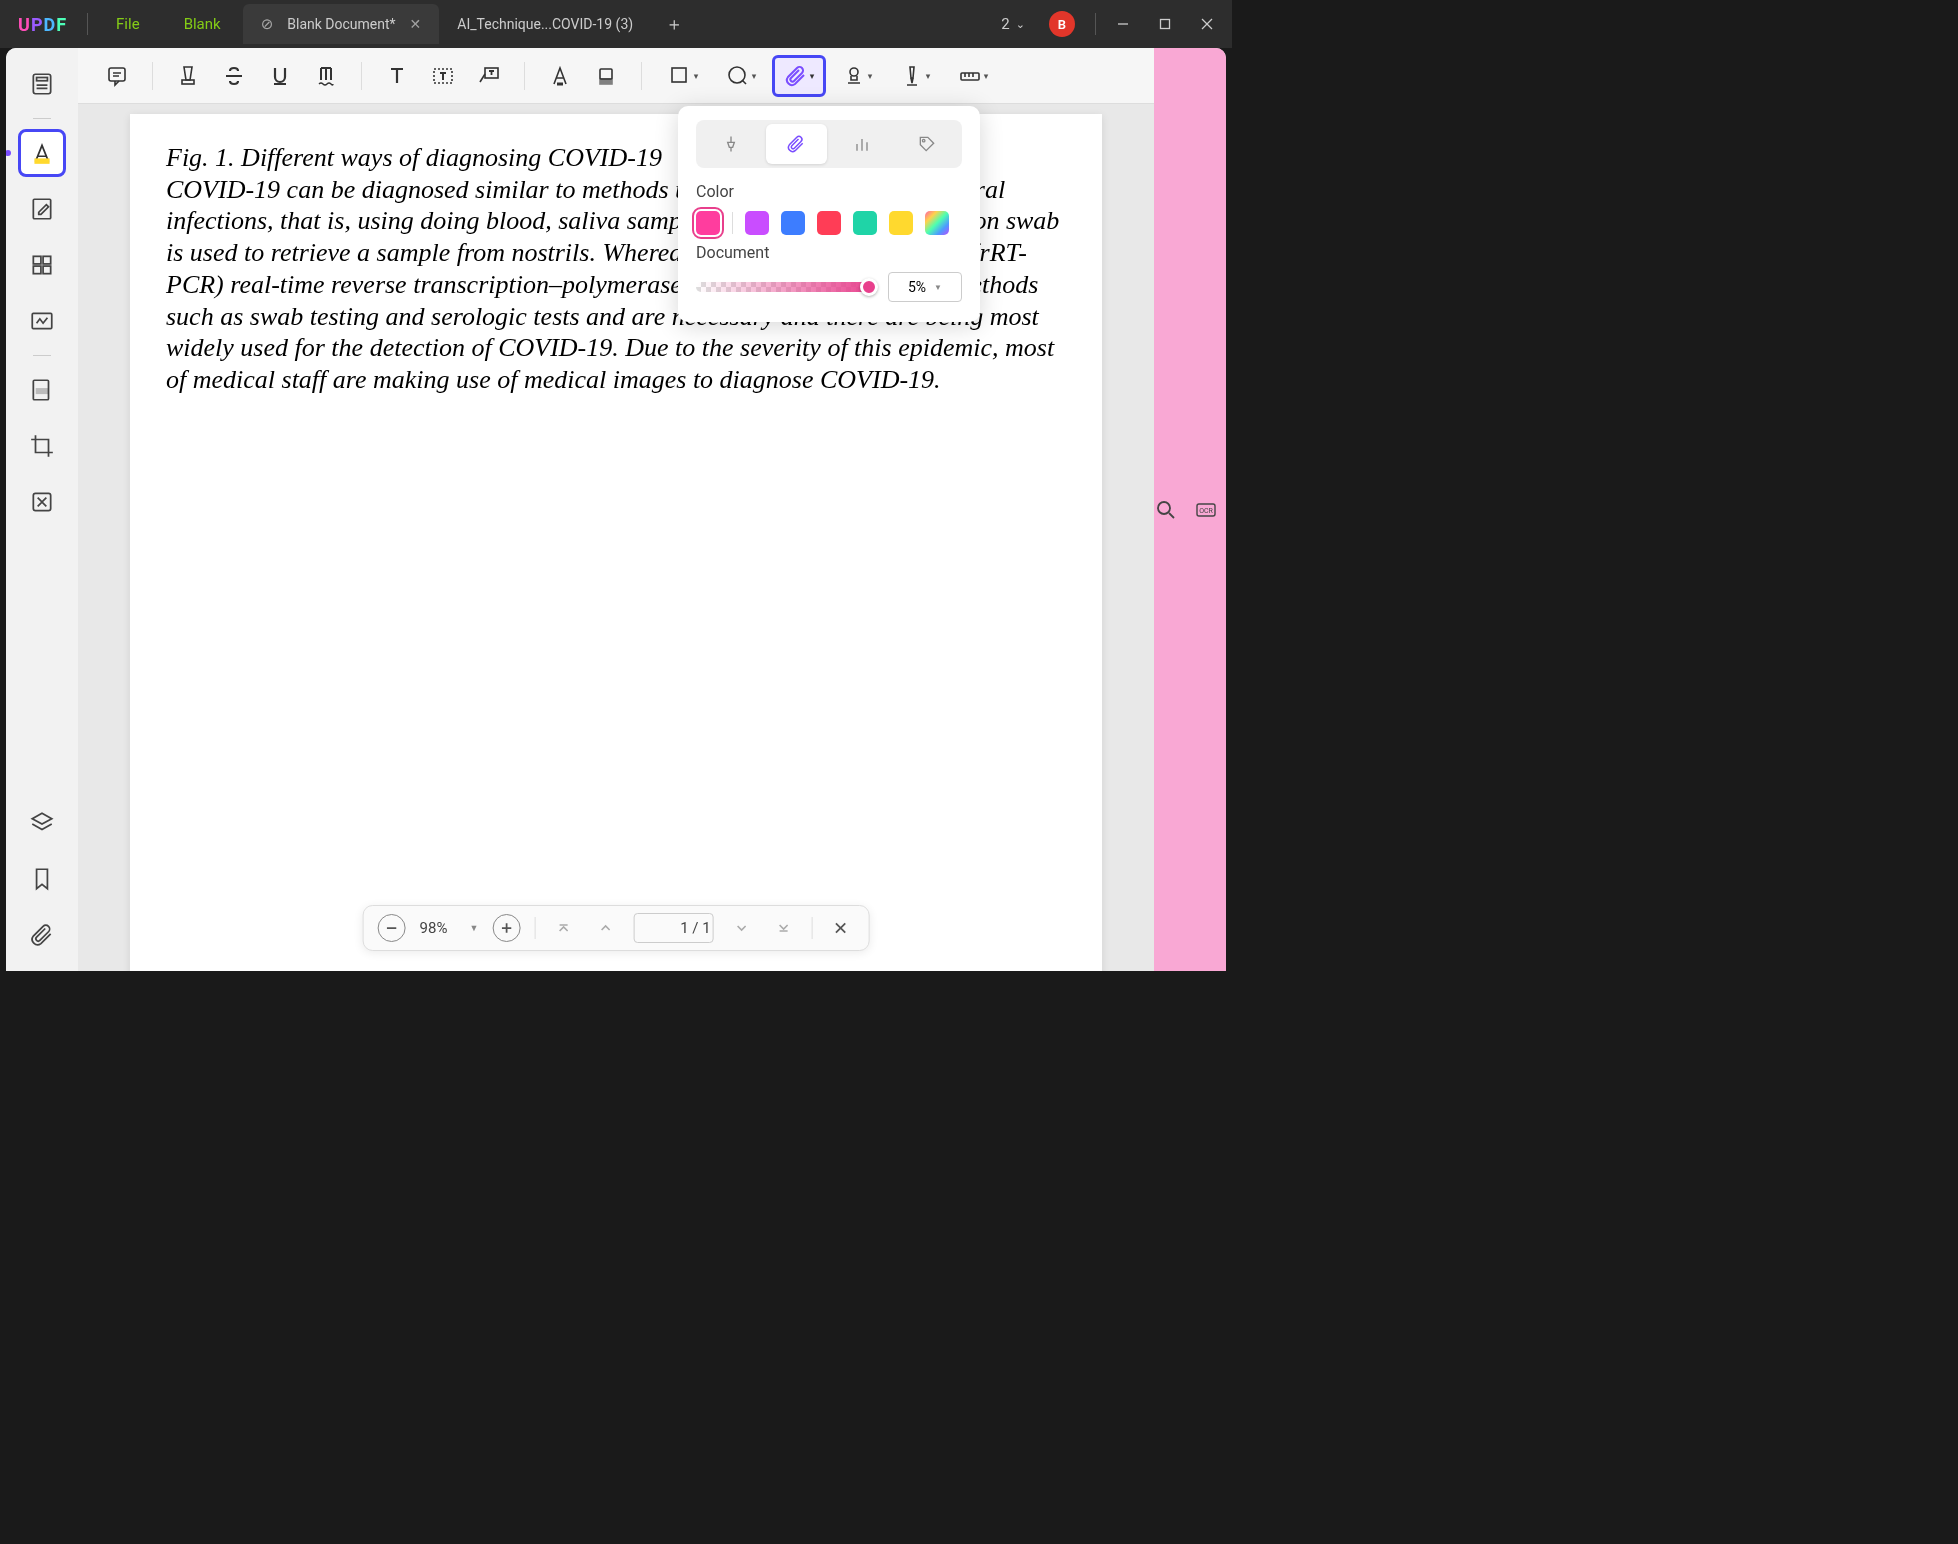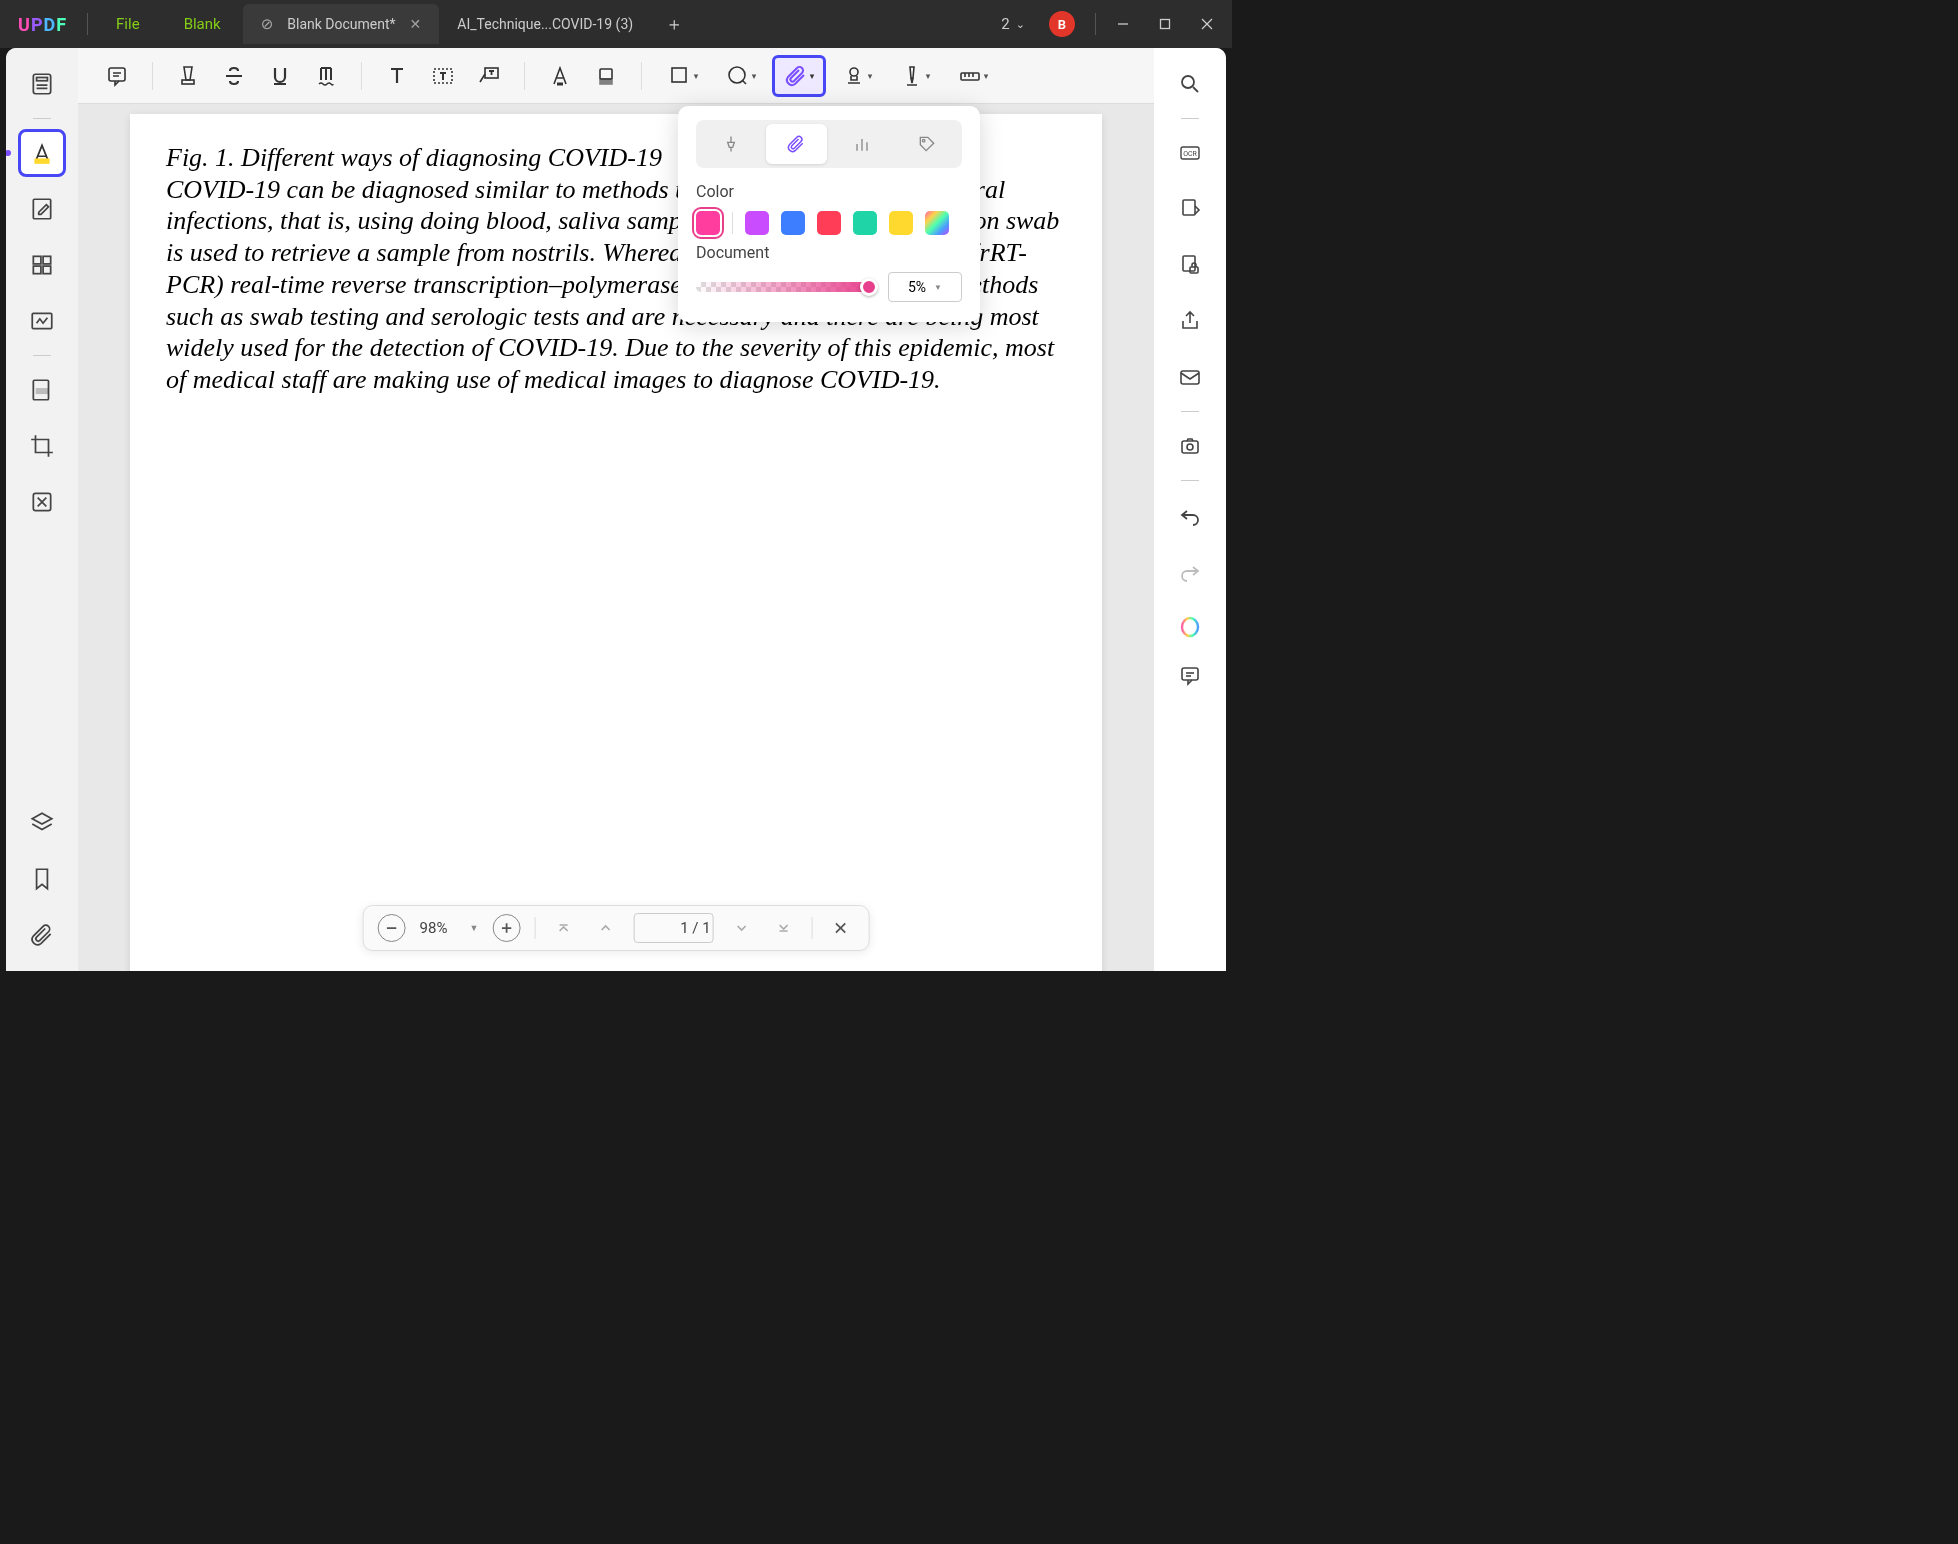--- a/index.html
+++ b/index.html
@@ -59,21 +59,21 @@
   .swatch { width: 24px; height: 24px; border-radius: 5px; cursor: pointer;}
   .swatch.sel { outline: 2px solid #e83f8c; outline-offset: 2px; }
   .rainbow { background: linear-gradient(135deg,#ff5ea8,#ffd14d,#4dffb0,#4d9bff,#b84dff); }
   .swatch-sep{width:1px;height:22px;background:#ddd;}
   .opacity-row { display: flex; align-items: center; gap: 12px; margin-top:6px;}
   .opacity-track { flex: 1; height: 10px; border-radius: 5px; background: linear-gradient(to right, rgba(232,63,140,0) , rgba(232,63,140,1)), repeating-conic-gradient(#ddd 0 25%, #fff 0 50%) 0 0/10px 10px; position: relative; }
   .opacity-handle { position: absolute; right: -2px; top: -4px; width: 18px; height: 18px; border-radius: 50%; background: #e83f8c; border: 3px solid #fff; box-shadow: 0 1px 3px rgba(0,0,0,.3); }
   .opacity-select { width: 74px; height: 30px; border: 1px solid #ccc; border-radius: 4px; display: flex; align-items: center; justify-content: center; gap: 6px; font-size: 14px; cursor:pointer;}
   .opacity-select .caret{font-size:8px;color:#888;}
   
-  .right-rail { width: 72px; background: #ffffff; display: flex; flex-direction: column; align-items: center; padding: 12px 0; gap: 8px; }
+  .right-rail { width: 72px; background: #f9a8d4; display: flex; flex-direction: row; align-items: center; padding: 12px 0; gap: 8px; }
   .right-rail .rail-btn svg { width:24px; height:24px;}
   .ai-icon { width:26px; height:26px; }
   
   .bottom-bar { position: absolute; bottom: 20px; left: 50%; transform: translateX(-50%); height: 46px; background: #fafafa; border: 1px solid #ddd; border-radius: 10px; display: flex; align-items: center; padding: 0 14px; gap: 14px; box-shadow: 0 2px 10px rgba(0,0,0,.08);}
   .bb-btn { width: 28px; height: 28px; display: flex; align-items: center; justify-content: center; cursor: pointer; color: #555; border-radius:50%;}
   .bb-btn.circ{border:1.5px solid #888;}
   .bb-btn svg { width: 14px; height: 14px; }
   .bb-zoom-sel{display:flex;align-items:center;gap:20px;font-size:15px;color:#444;}
   .bb-zoom-sel .caret{font-size:9px;color:#888;}
   .bb-sep { width: 1px; height: 22px; background: #ddd; }

